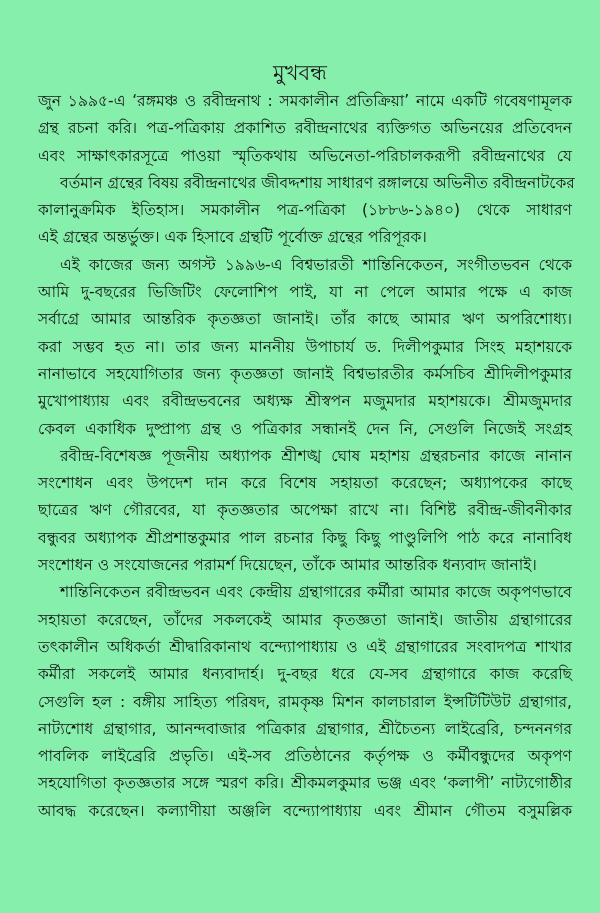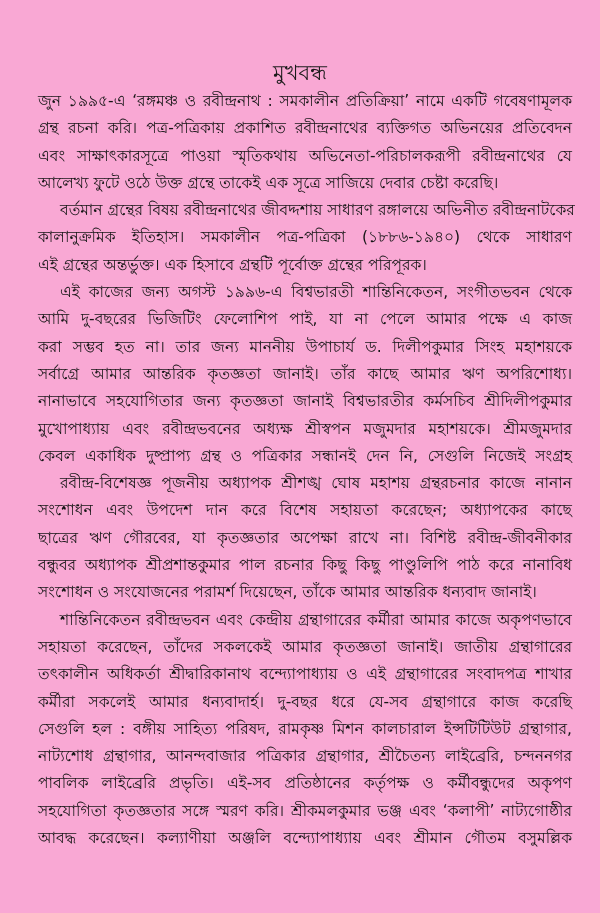--- a/index.html
+++ b/index.html
@@ -12,21 +12,21 @@
       background: #fdfcfa;
       overflow: hidden;
       position: relative;
     }
     .page {
       position: absolute;
       left: 0;
       top: 0;
       width: 600px;
       height: 913px;
-      background: #f9a8d4;
+      background: #86efac;
     }
     .title {
       position: absolute;
       left: 0;
       top: 58px;
       width: 600px;
       text-align: center;
       font-family: "DejaVu Sans", sans-serif;
       font-size: 21px;
       color: #1a1a1a;
@@ -62,34 +62,33 @@
 
 <div class="page">
   <div class="title">মুখবন্ধ</div>
 
   <div class="body-text">
 
     <div>
       <span class="line">জুন ১৯৯৫-এ ‘রঙ্গমঞ্চ ও রবীন্দ্রনাথ : সমকালীন প্রতিক্রিয়া’ নামে একটি গবেষণামূলক</span>
       <span class="line">গ্রন্থ রচনা করি। পত্র-পত্রিকায় প্রকাশিত রবীন্দ্রনাথের ব্যক্তিগত অভিনয়ের প্রতিবেদন</span>
       <span class="line">এবং সাক্ষাৎকারসূত্রে পাওয়া স্মৃতিকথায় অভিনেতা-পরিচালকরূপী রবীন্দ্রনাথের যে</span>
-      <span class="line last">আলেখ্য ফুটে ওঠে উক্ত গ্রন্থে তাকেই এক সূত্রে সাজিয়ে দেবার চেষ্টা করেছি।</span>
     </div>
 
     <div>
       <span class="line indent">বর্তমান গ্রন্থের বিষয় রবীন্দ্রনাথের জীবদ্দশায় সাধারণ রঙ্গালয়ে অভিনীত রবীন্দ্রনাটকের</span>
       <span class="line">কালানুক্রমিক ইতিহাস। সমকালীন পত্র-পত্রিকা (১৮৮৬-১৯৪০) থেকে সাধারণ</span>
       <span class="line last">এই গ্রন্থের অন্তর্ভুক্ত। এক হিসাবে গ্রন্থটি পূর্বোক্ত গ্রন্থের পরিপূরক।</span>
     </div>
 
     <div>
       <span class="line indent">এই কাজের জন্য অগস্ট ১৯৯৬-এ বিশ্বভারতী শান্তিনিকেতন, সংগীতভবন থেকে</span>
       <span class="line">আমি দু-বছরের ভিজিটিং ফেলোশিপ পাই, যা না পেলে আমার পক্ষে এ কাজ</span>
+      <span class="line">সর্বাগ্রে আমার আন্তরিক কৃতজ্ঞতা জানাই। তাঁর কাছে আমার ঋণ অপরিশোধ্য।</span>
       <span class="line">করা সম্ভব হত না। তার জন্য মাননীয় উপাচার্য ড. দিলীপকুমার সিংহ মহাশয়কে</span>
-      <span class="line">সর্বাগ্রে আমার আন্তরিক কৃতজ্ঞতা জানাই। তাঁর কাছে আমার ঋণ অপরিশোধ্য।</span>
       <span class="line">নানাভাবে সহযোগিতার জন্য কৃতজ্ঞতা জানাই বিশ্বভারতীর কর্মসচিব শ্রীদিলীপকুমার</span>
       <span class="line">মুখোপাধ্যায় এবং রবীন্দ্রভবনের অধ্যক্ষ শ্রীস্বপন মজুমদার মহাশয়কে। শ্রীমজুমদার</span>
       <span class="line">কেবল একাধিক দুষ্প্রাপ্য গ্রন্থ ও পত্রিকার সন্ধানই দেন নি, সেগুলি নিজেই সংগ্রহ</span>
     </div>
 
     <div>
       <span class="line indent">রবীন্দ্র-বিশেষজ্ঞ পূজনীয় অধ্যাপক শ্রীশঙ্খ ঘোষ মহাশয় গ্রন্থরচনার কাজে নানান</span>
       <span class="line">সংশোধন এবং উপদেশ দান করে বিশেষ সহায়তা করেছেন; অধ্যাপকের কাছে</span>
       <span class="line">ছাত্রের ঋণ গৌরবের, যা কৃতজ্ঞতার অপেক্ষা রাখে না। বিশিষ্ট রবীন্দ্র-জীবনীকার</span>
       <span class="line">বন্ধুবর অধ্যাপক শ্রীপ্রশান্তকুমার পাল রচনার কিছু কিছু পাণ্ডুলিপি পাঠ করে নানাবিধ</span>

